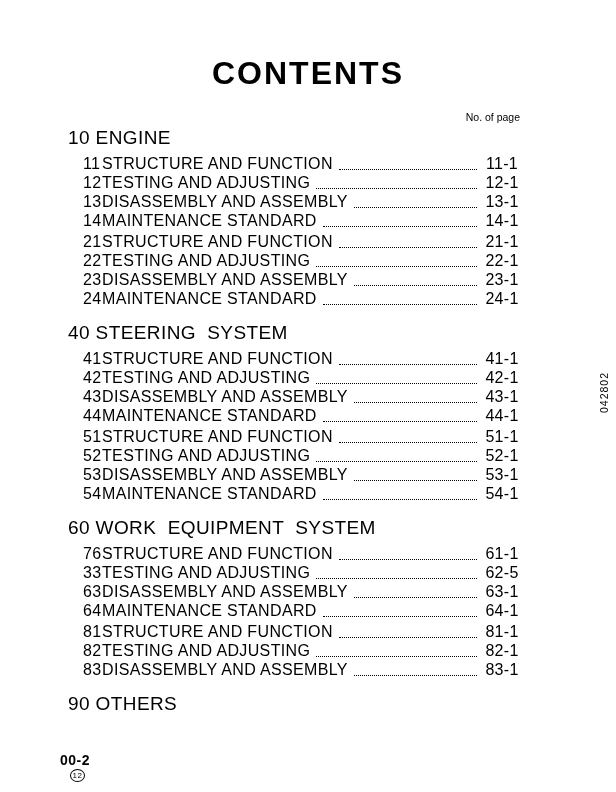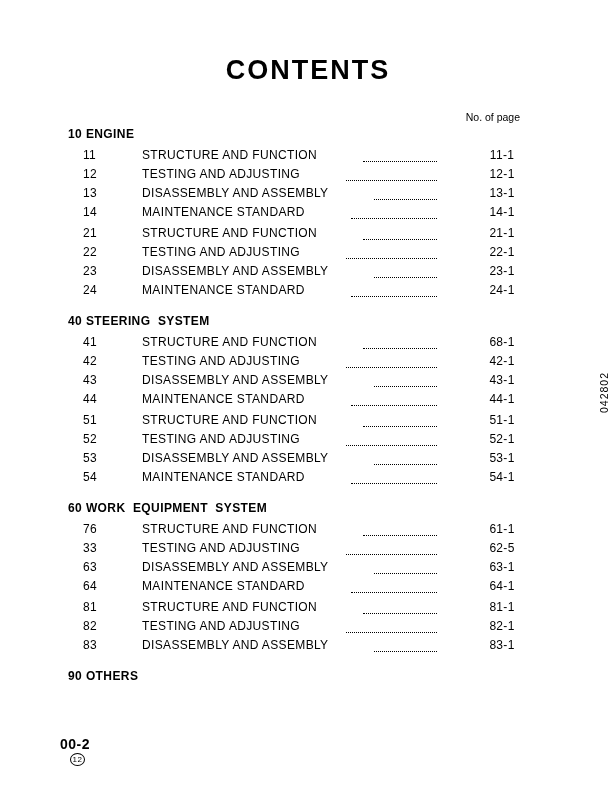--- a/index.html
+++ b/index.html
@@ -20,21 +20,21 @@
     left: 0; top: 0;
     width: 616px;
     height: 792px;
   }
   .title {
     position: absolute;
     left: 0;
     top: 55px;
     width: 616px;
     text-align: center;
-    font-size: 27px;
+    font-size: 32px;
     font-weight: bold;
     letter-spacing: 2px;
     font-family: "Liberation Sans", sans-serif;
   }
   .nop {
     position: absolute;
     right: 96px;
     top: 111px;
     font-size: 10.5px;
     font-family: "Liberation Sans", sans-serif;
@@ -42,35 +42,34 @@
   .content {
     position: absolute;
     left: 68px;
     top: 113px;
     width: 455px;
   }
   .section {
     margin-bottom: 2px;
   }
   .section-head {
-    font-size: 12px;
-    font-weight: bold;
+    font-size: 19px;
+    font-weight: normal;
     letter-spacing: 0.4px;
     margin-top: 14px;
     margin-bottom: 5px;
     white-space: pre;
   }
   .row {
     display: flex;
     align-items: flex-end;
-    font-size: 12px;
+    font-size: 16px;
     line-height: 19px;
     height: 19px;
     white-space: nowrap;
-    gap: 40px;
   }
   .row .num {
     width: 34px;
     padding-left: 15px;
     box-sizing: border-box;
     flex: none;
     letter-spacing: 0.3px;
   }
   .row .lbl {
     flex: none;
@@ -96,21 +95,21 @@
     top: 372px;
     font-size: 10.5px;
     letter-spacing: 1px;
     transform: rotate(-90deg);
     transform-origin: right top;
     white-space: nowrap;
   }
   .pagenum {
     position: absolute;
     left: 60px;
-    bottom: 26px;
+    bottom: 10px;
     font-size: 14px;
     font-weight: bold;
     letter-spacing: 0.5px;
   }
   .pagenum .circ {
     display: block;
     margin-top: 1px;
     margin-left: 10px;
     font-size: 8px;
     font-weight: normal;
@@ -184,21 +183,21 @@
           <span class="dots"></span>
           <span class="pg">24-1</span>
         </div>
       </div>
       <div class="section">
         <div class="section-head">40 STEERING  SYSTEM</div>
         <div class="row">
           <span class="num">41</span>
           <span class="lbl">STRUCTURE AND FUNCTION</span>
           <span class="dots"></span>
-          <span class="pg">68-1</span>
+          <span class="pg">41-1</span>
         </div>
         <div class="row">
           <span class="num">42</span>
           <span class="lbl">TESTING AND ADJUSTING</span>
           <span class="dots"></span>
           <span class="pg">42-1</span>
         </div>
         <div class="row">
           <span class="num">43</span>
           <span class="lbl">DISASSEMBLY AND ASSEMBLY</span>

